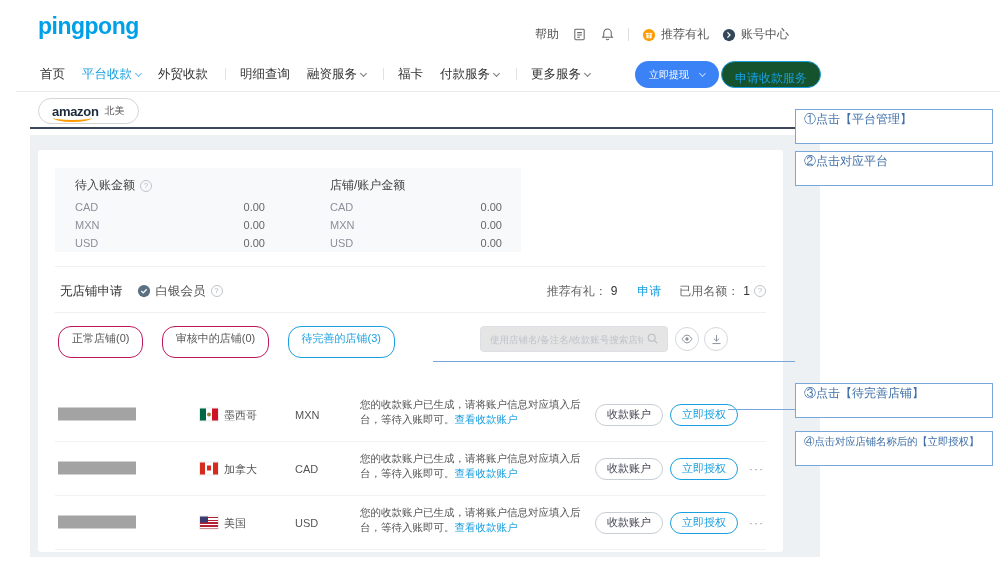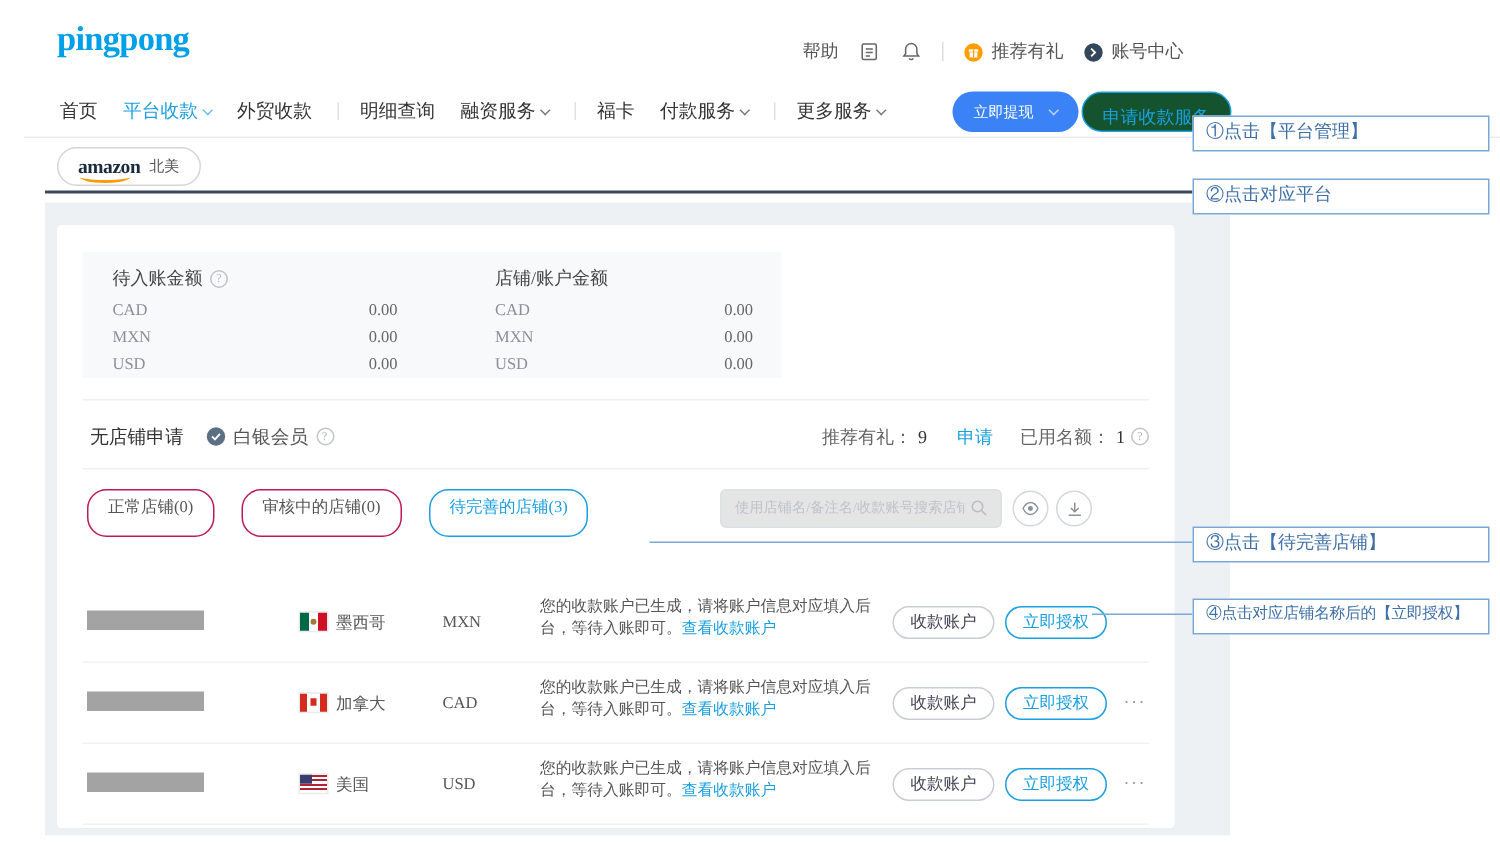--- a/index.html
+++ b/index.html
@@ -1,19 +1,19 @@
 <!DOCTYPE html>
 <html><head>
 <meta charset="utf-8">
 <style>
   * { margin:0; padding:0; box-sizing:border-box; }
   html,body { background:#fff; }
   .page {
     position:relative; width:1000px; height:561px; background:#fff; overflow:hidden;
-    font-family:Liberation Serif, serif; color:#333; font-size:12px;border-radius:32px;
+    font-family:Liberation Sans, sans-serif; color:#333; font-size:12px;border-radius:32px;
   }
   
   .topbar { position:absolute; top:0; left:0; width:100%; height:56px; background:#fff; }
   .logo { position:absolute; left:38px; top:13px; font-size:23px; font-weight:bold; color:#00a0e9; letter-spacing:-0.5px; }
   .top-right { position:absolute; left:535px; top:26px; display:flex; align-items:center; gap:13px; font-size:12px; color:#555; }
   .ticon { display:inline-flex; align-items:center; cursor:pointer; }
   .vsep { width:1px; height:13px; background:#ddd; display:inline-block; }
   .top-item { display:inline-flex; align-items:center; gap:5px; cursor:pointer; color:#555; }
   
   .mainnav { position:absolute; top:57px; left:16px; width:100%; height:35px; border-bottom:1px solid #ebebeb; display:flex; align-items:center; padding-left:24px; font-size:12.5px; color:#333; }
@@ -81,21 +81,21 @@
   .flag[data-flag="ca"]::after { content:""; position:absolute; left:7px; top:3px; width:4px; height:5px; background:#d52b1e; }
   .flag[data-flag="us"] { background:repeating-linear-gradient(180deg,#b22234 0 1.5px,#fff 1.5px 3px); }
   .flag[data-flag="us"]::after { content:""; position:absolute; left:0; top:0; width:8px; height:6px; background:#3c3b6e; }
   .c-status2 { position:absolute; left:305px; top:9px; width:238px; font-size:10.5px; line-height:15px; color:#555; }
   .slink { color:#1a9fe0; text-decoration:none; cursor:pointer; }
   .ops { position:absolute; left:540px; top:50%; transform:translateY(-50%); display:flex; align-items:center; gap:7px; }
   .op-btn { height:22px; border-radius:12px; border:1px solid #c9ced6; background:#fff; color:#445; font-size:11px; padding:0 11px; cursor:pointer; font-family:inherit; white-space:nowrap; }
   .op-btn.blue { border-color:#1a9fe0; color:#1a9fe0; }
   .more { color:#999; letter-spacing:1px; margin-left:4px; cursor:pointer; font-size:12px; }
   
-  .ann { position:absolute; left:795px; width:198px; height:24px; border:1px solid #7aa7d9; background:#fff; color:#3e6fa8; font-size:12px; line-height:19px; padding:0 8px; white-space:nowrap; z-index:6; overflow:hidden; }
+  .ann { position:absolute; left:795px; width:198px; height:35px; border:1px solid #7aa7d9; background:#fff; color:#3e6fa8; font-size:12px; line-height:19px; padding:0 8px; white-space:nowrap; z-index:6; overflow:hidden;margin-top:32px; }
   .ann.small { font-size:10.5px; letter-spacing:-0.2px; }
   .conn { position:absolute; height:1px; background:#7aa7d9; z-index:5; }
   svg { display:block; }
 </style>
 </head>
 <body>
 
 <div class="page">
 
   <header class="topbar">

